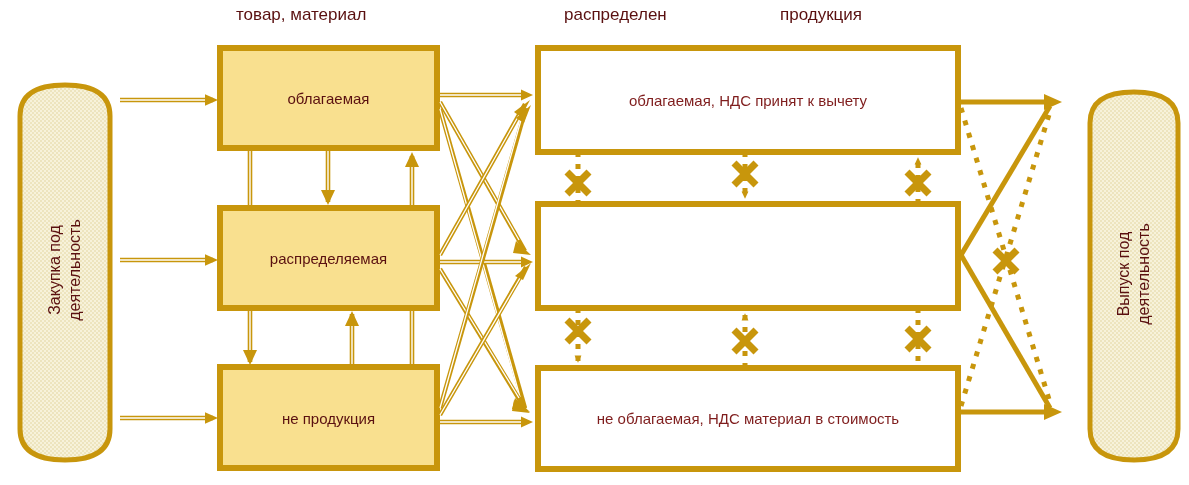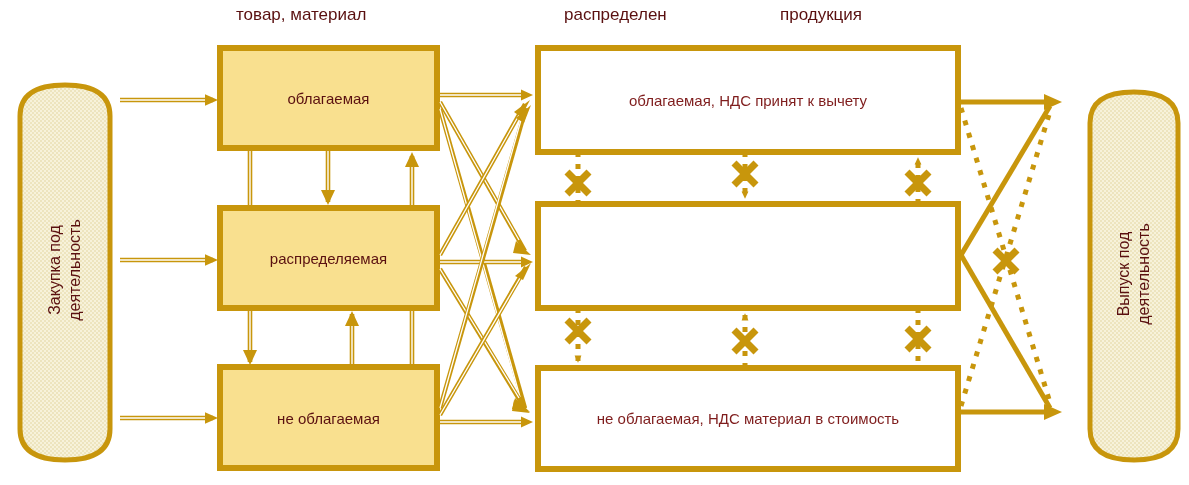--- a/index.html
+++ b/index.html
@@ -183,21 +183,21 @@
     </g>
 
   </svg>
 
   <div class="col-header" style="left:236px;top:5px;">товар, материал</div>
   <div class="col-header" style="left:564px;top:5px;">распределен</div>
   <div class="col-header" style="left:780px;top:5px;">продукция</div>
 
   <div class="box-label label-dark" style="left:220px;top:90px;width:217px;">облагаемая</div>
   <div class="box-label label-dark" style="left:220px;top:250px;width:217px;">распределяемая</div>
-  <div class="box-label label-dark" style="left:220px;top:410px;width:217px;">не облагаемая</div>
+  <div class="box-label label-dark" style="left:220px;top:410px;width:217px;">не продукция</div>
 
   <div class="box-label label-grey" style="left:538px;top:92px;width:420px;">облагаемая, НДС принят к вычету</div>
   <div class="box-label label-grey" style="left:538px;top:410px;width:420px;">не облагаемая, НДС материал в стоимость</div>
 
   <div class="vert-label" style="left:65px;top:272px;width:300px;margin-left:-150px;margin-top:-22px;
               transform:rotate(-90deg);">
     <span class="vert-line">Закупка под</span>
     <span class="vert-line">деятельность</span>
   </div>
 

